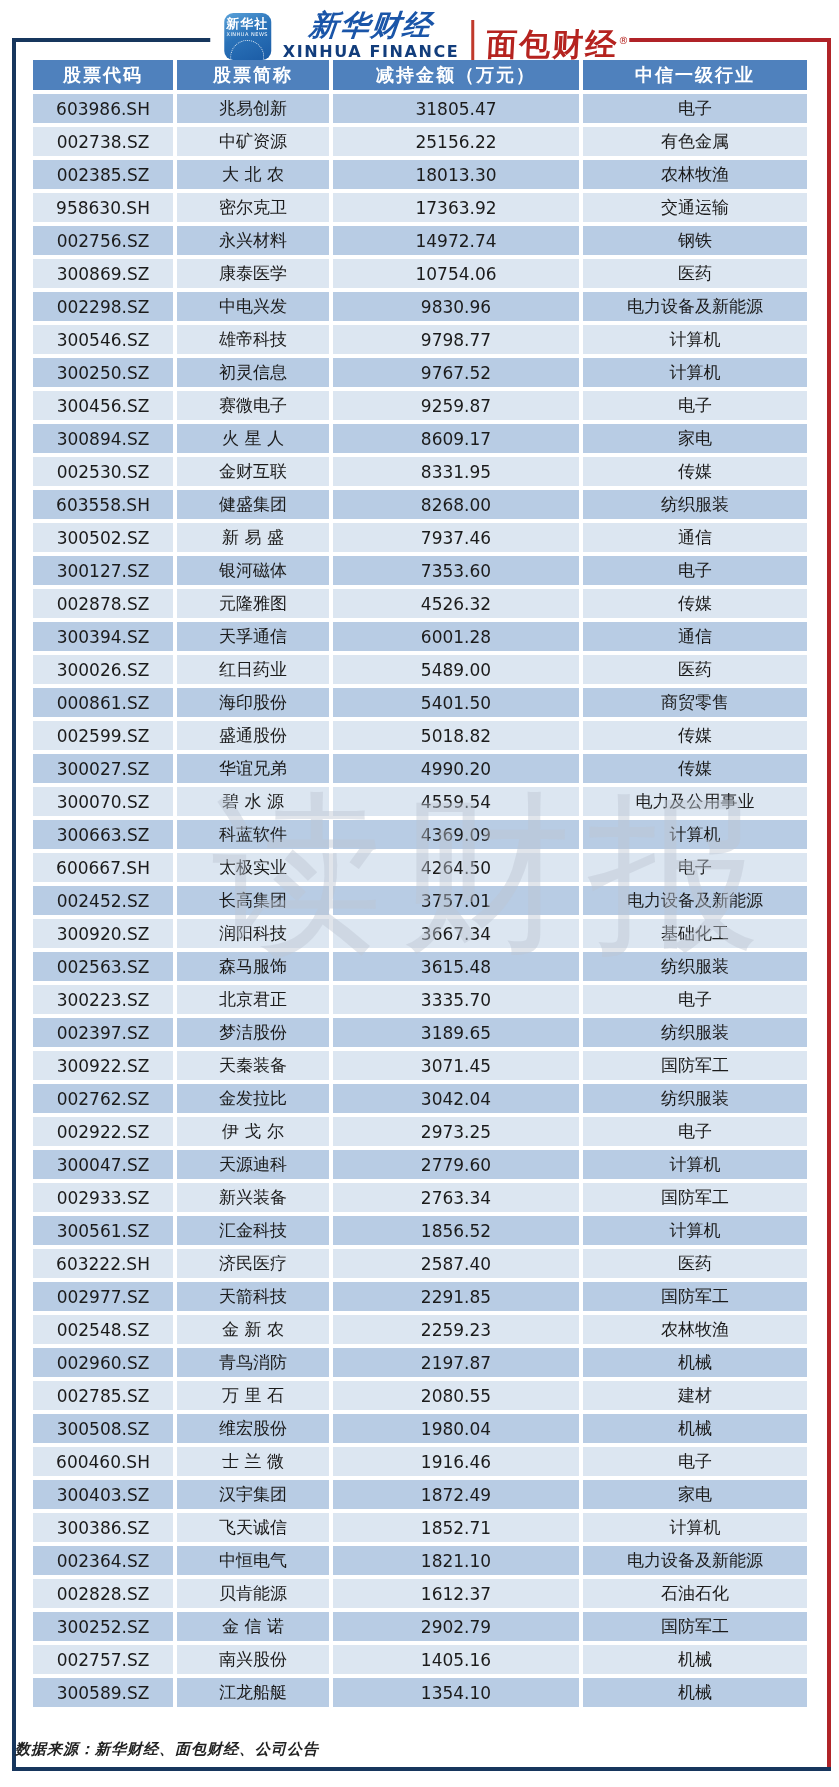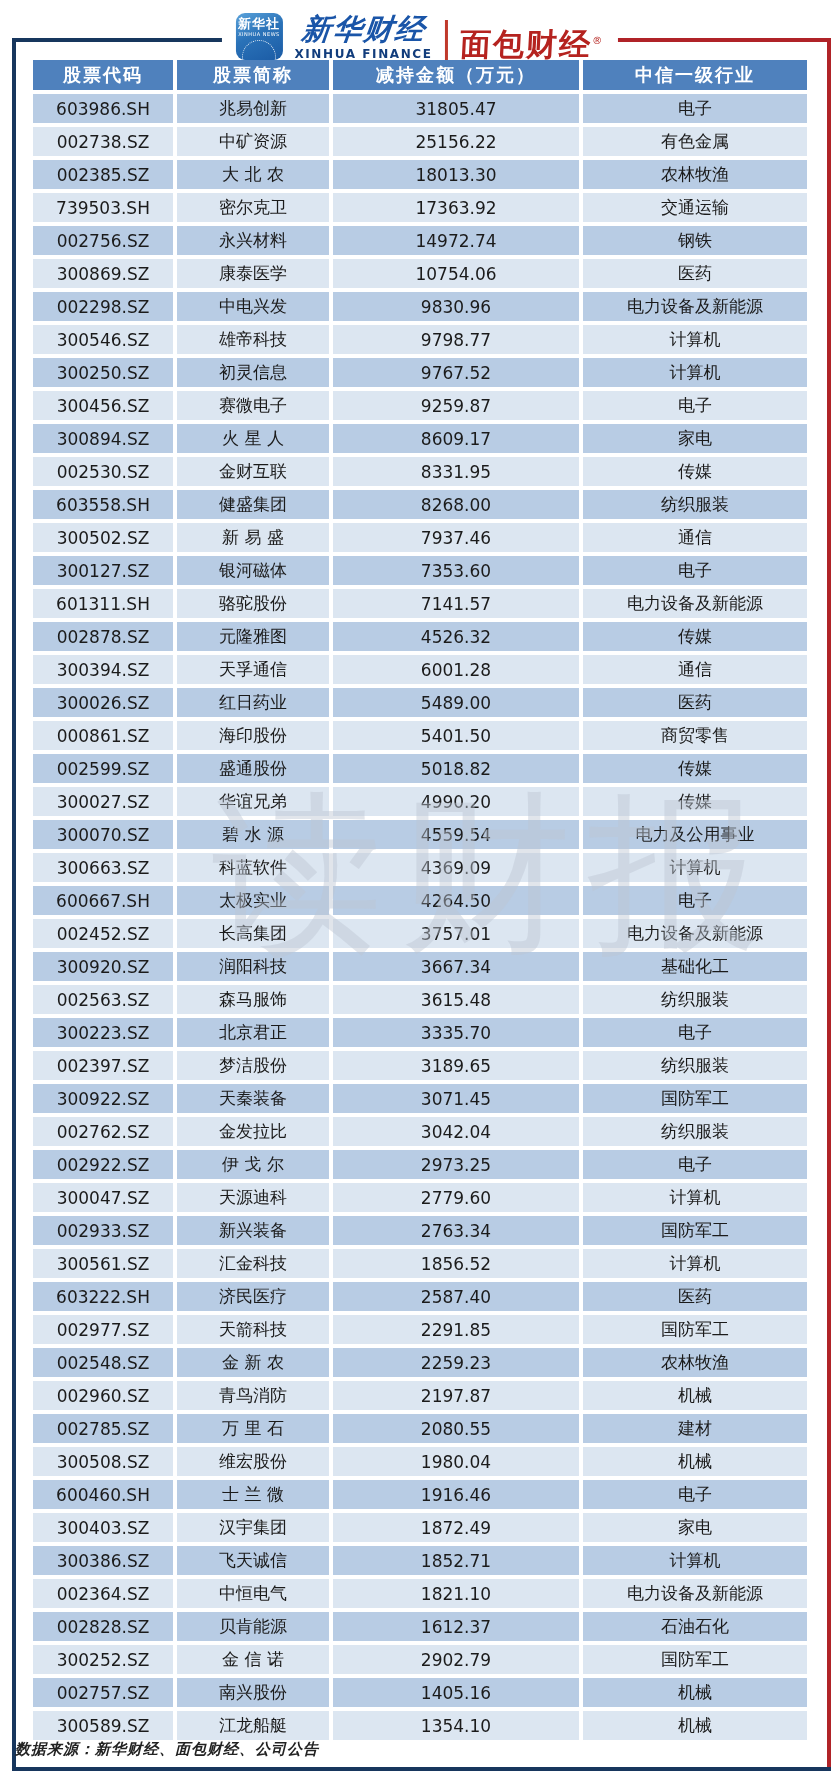--- a/index.html
+++ b/index.html
@@ -19,21 +19,21 @@
     display:flex;align-items:flex-end;gap:12px;background:#fff;padding:0 14px;z-index:6;}
   .xh-icon{width:47px;height:47px;border-radius:9px;background:linear-gradient(155deg,#5aa2da 0%,#2a72b8 45%,#1b5ba5 100%);
     color:#fff;text-align:center;overflow:hidden;position:relative;flex:0 0 auto;}
   .xh-icon-cn{font-size:13px;font-weight:bold;letter-spacing:1px;margin-top:4px;line-height:14px;}
   .xh-icon-en{font-size:5px;letter-spacing:.5px;line-height:6px;}
   .xh-globe{width:34px;height:34px;margin:3px auto 0;border:1px dotted rgba(255,255,255,.85);
     border-radius:50%;box-sizing:border-box;}
   .xh-fin{display:flex;flex-direction:column;align-items:center;line-height:1;flex:0 0 auto;}
   .xh-fin-cn{font-family:"DejaVu Serif","Liberation Serif",serif;font-style:italic;font-weight:bold;
     color:#1a55a8;font-size:29px;letter-spacing:2px;transform:skewX(-6deg);}
-  .xh-fin-en{font-size:12px;font-weight:bold;color:#123d7c;letter-spacing:1.6px;margin-top:4px;}
+  .xh-fin-en{font-size:16px;font-weight:bold;color:#123d7c;letter-spacing:1.6px;margin-top:4px;}
   .brand-divider{width:3px;height:40px;background:#c0392b;flex:0 0 auto;}
   .mb-logo{font-size:31px;font-weight:900;color:#b5231f;letter-spacing:2px;transform:skewX(-3deg);
     line-height:1;flex:0 0 auto;}
   .mb-logo sup{font-size:10px;font-weight:normal;}
   
   table.holdings{position:absolute;left:29px;top:56px;border-collapse:separate;border-spacing:4px;
     table-layout:fixed;z-index:2;}
   table.holdings th{background:var(--header-bg,#4f81bd);color:#fff;font-weight:bold;font-size:18px;
     height:30px;letter-spacing:2px;padding:0;}
   table.holdings td{font-size:17px;height:29px;text-align:center;color:#1b1b1b;padding:0;
@@ -99,21 +99,21 @@
         <td>25156.22</td>
         <td>有色金属</td>
       </tr>
       <tr>
         <td>002385.SZ</td>
         <td>大 北 农</td>
         <td>18013.30</td>
         <td>农林牧渔</td>
       </tr>
       <tr>
-        <td>739503.SH</td>
+        <td>958630.SH</td>
         <td>密尔克卫</td>
         <td>17363.92</td>
         <td>交通运输</td>
       </tr>
       <tr>
         <td>002756.SZ</td>
         <td>永兴材料</td>
         <td>14972.74</td>
         <td>钢铁</td>
       </tr>
@@ -171,26 +171,20 @@
         <td>7937.46</td>
         <td>通信</td>
       </tr>
       <tr>
         <td>300127.SZ</td>
         <td>银河磁体</td>
         <td>7353.60</td>
         <td>电子</td>
       </tr>
       <tr>
-        <td>601311.SH</td>
-        <td>骆驼股份</td>
-        <td>7141.57</td>
-        <td>电力设备及新能源</td>
-      </tr>
-      <tr>
         <td>002878.SZ</td>
         <td>元隆雅图</td>
         <td>4526.32</td>
         <td>传媒</td>
       </tr>
       <tr>
         <td>300394.SZ</td>
         <td>天孚通信</td>
         <td>6001.28</td>
         <td>通信</td>

